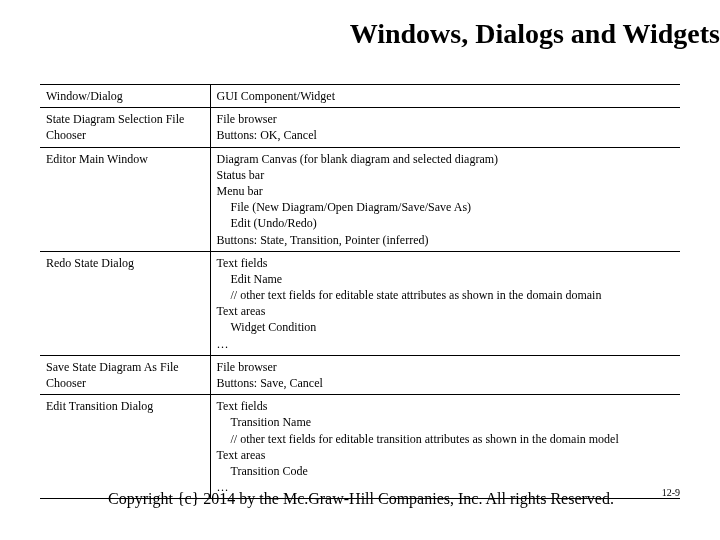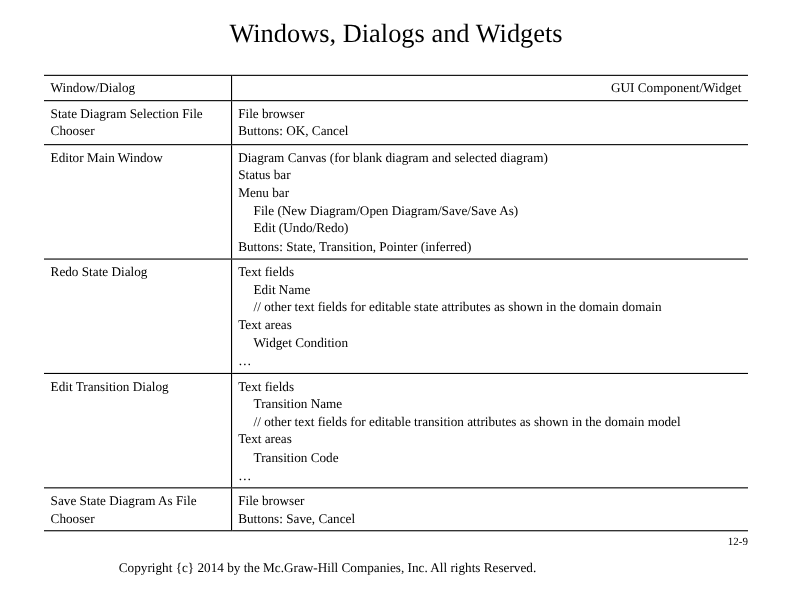--- a/index.html
+++ b/index.html
@@ -15,27 +15,27 @@
     position: relative;
     width: 720px;
     height: 540px;
     box-sizing: border-box;
   }
   .title {
     position: absolute;
     top: 18px;
     left: 0;
     width: 100%;
-    text-align: center;
-    font-size: 24px;
-    font-weight: normal;
+    text-align: right;
+    font-size: 28px;
+    font-weight: bold;
   }
   .table-wrap {
     position: absolute;
-    top: 68px;
+    top: 84px;
     left: 40px;
     width: 640px;
   }
   table {
     border-collapse: collapse;
     width: 100%;
     table-layout: fixed;
   }
   col.c1 { width: 170px; }
   col.c2 { width: 470px; }
@@ -45,40 +45,40 @@
     border-left: none;
     border-right: none;
     font-size: 12px;
     line-height: 1.35;
     padding: 3px 6px 3px 6px;
     vertical-align: top;
     text-align: left;
     font-weight: normal;
   }
   th.hdr-right {
-    text-align: right;
+    text-align: left;
   }
   td.col2 {
     border-left: 1px solid #000;
   }
   th.col2 {
     border-left: 1px solid #000;
   }
   .indent1 { padding-left: 14px; display: block; }
   .page-num {
     position: absolute;
     right: 40px;
     bottom: 42px;
     font-size: 10px;
   }
   .copyright {
     position: absolute;
     left: 108px;
-    bottom: 16px;
-    font-size: 12px;
+    bottom: 32px;
+    font-size: 16px;
   }
 </style>
 </head>
 <body>
 
 <div class="slide">
 
   <div class="title">Windows, Dialogs and Widgets</div>
 
   <div class="table-wrap">
@@ -100,26 +100,26 @@
         </tr>
         <tr>
           <td>Editor Main Window</td>
           <td class="col2">Diagram Canvas (for blank diagram and selected diagram)<br>Status bar<br>Menu bar<br><span class="indent1">File (New Diagram/Open Diagram/Save/Save As)</span><span class="indent1">Edit (Undo/Redo)</span>Buttons: State, Transition, Pointer (inferred)</td>
         </tr>
         <tr>
           <td>Redo State Dialog</td>
           <td class="col2">Text fields<br><span class="indent1">Edit Name</span><span class="indent1">// other text fields for editable state attributes as shown in the domain domain</span>Text areas<br><span class="indent1">Widget Condition</span>…</td>
         </tr>
         <tr>
+          <td>Save State Diagram As File Chooser</td>
+          <td class="col2">File browser<br>Buttons: Save, Cancel</td>
+        </tr>
+        <tr>
           <td>Edit Transition Dialog</td>
           <td class="col2">Text fields<br><span class="indent1">Transition Name</span><span class="indent1">// other text fields for editable transition attributes as shown in the domain model</span>Text areas<br><span class="indent1">Transition Code</span>…</td>
-        </tr>
-        <tr>
-          <td>Save State Diagram As File Chooser</td>
-          <td class="col2">File browser<br>Buttons: Save, Cancel</td>
         </tr>
       </tbody>
     </table>
   </div>
 
   <div class="page-num">12-9</div>
   <div class="copyright">Copyright {c} 2014 by the Mc.Graw-Hill Companies, Inc. All rights Reserved.</div>
 
 </div>
 

